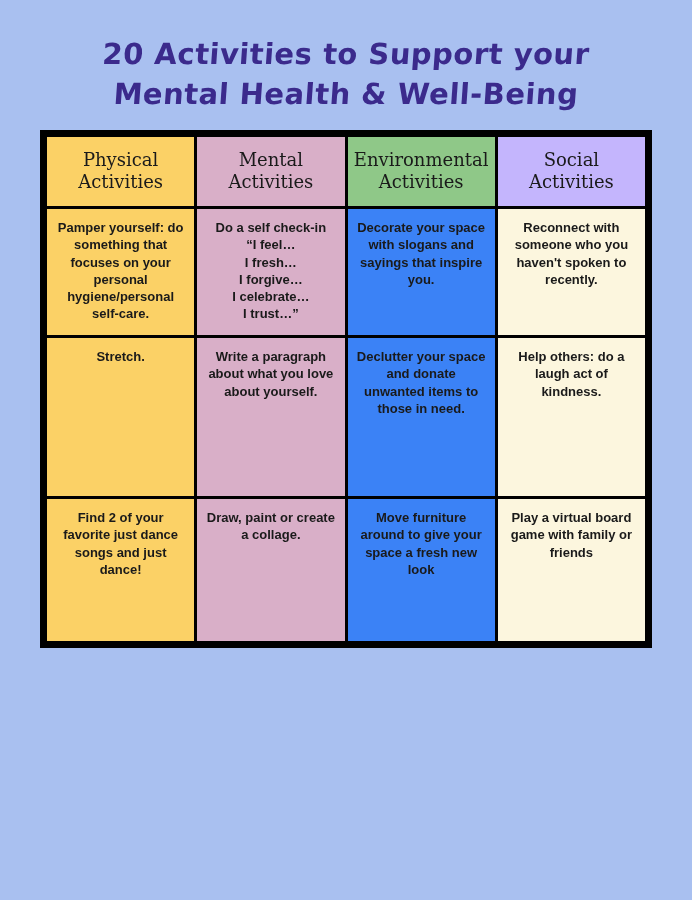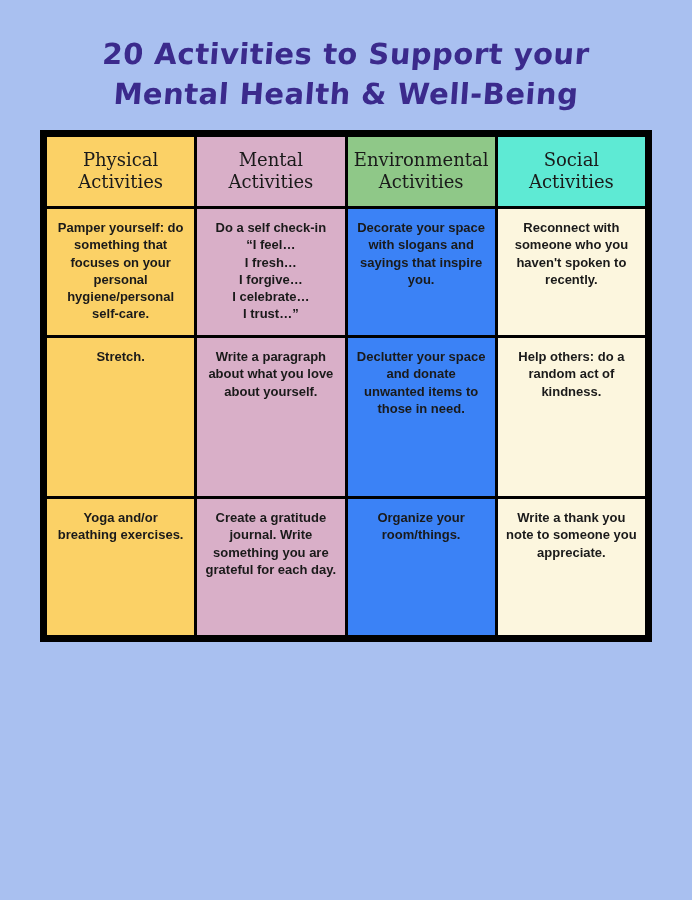--- a/index.html
+++ b/index.html
@@ -61,21 +61,21 @@
     line-height: 1.2;
   }
   .col-physical { background: #fbd166; }
   .col-mental   { background: #d9afc8; }
   .col-env      { background: #3b82f6; }
   .col-social   { background: #fcf6de; }
 
   .head-physical { background: #fbd166; }
   .head-mental   { background: #d9afc8; }
   .head-env      { background: #8fc888; }
-  .head-social   { background: #5eead4; }
+  .head-social   { background: #c4b5fd; }
 
   .cell-lines span {
     display: block;
     text-align: center;
   }
   .row-h1 td { height: 106px; }
   .row-h2 td { height: 92px; }
   .row-h3 td { height: 138px; }
   .row-h4 td { height: 122px; }
   .row-h5 td { height: 116px; }
@@ -123,25 +123,25 @@
             <span>I celebrate…</span>
             <span>I trust…”</span>
           </td>
           <td class="col-env">Decorate your space with slogans and sayings that inspire you.</td>
           <td class="col-social">Reconnect with someone who you haven't spoken to recently.</td>
         </tr>
         <tr class="row-h3">
           <td class="col-physical">Stretch.</td>
           <td class="col-mental">Write a paragraph about what you love about yourself.</td>
           <td class="col-env">Declutter your space and donate unwanted items to those in need.</td>
-          <td class="col-social">Help others: do a random act of kindness.</td>
+          <td class="col-social">Help others: do a laugh act of kindness.</td>
         </tr>
-        <tr class="row-h5">
-          <td class="col-physical">Yoga and/or breathing exercises.</td>
-          <td class="col-mental">Create a gratitude journal. Write something you are grateful for each day.</td>
-          <td class="col-env">Organize your room/things.</td>
-          <td class="col-social">Write a thank you note to someone you appreciate.</td>
+        <tr class="row-h4">
+          <td class="col-physical">Find 2 of your favorite just dance songs and just dance!</td>
+          <td class="col-mental">Draw, paint or create a collage.</td>
+          <td class="col-env">Move furniture around to give your space a fresh new look</td>
+          <td class="col-social">Play a virtual board game with family or friends</td>
         </tr>
       </tbody>
     </table>
   </div>
 
 </div>
 
 </body></html>

